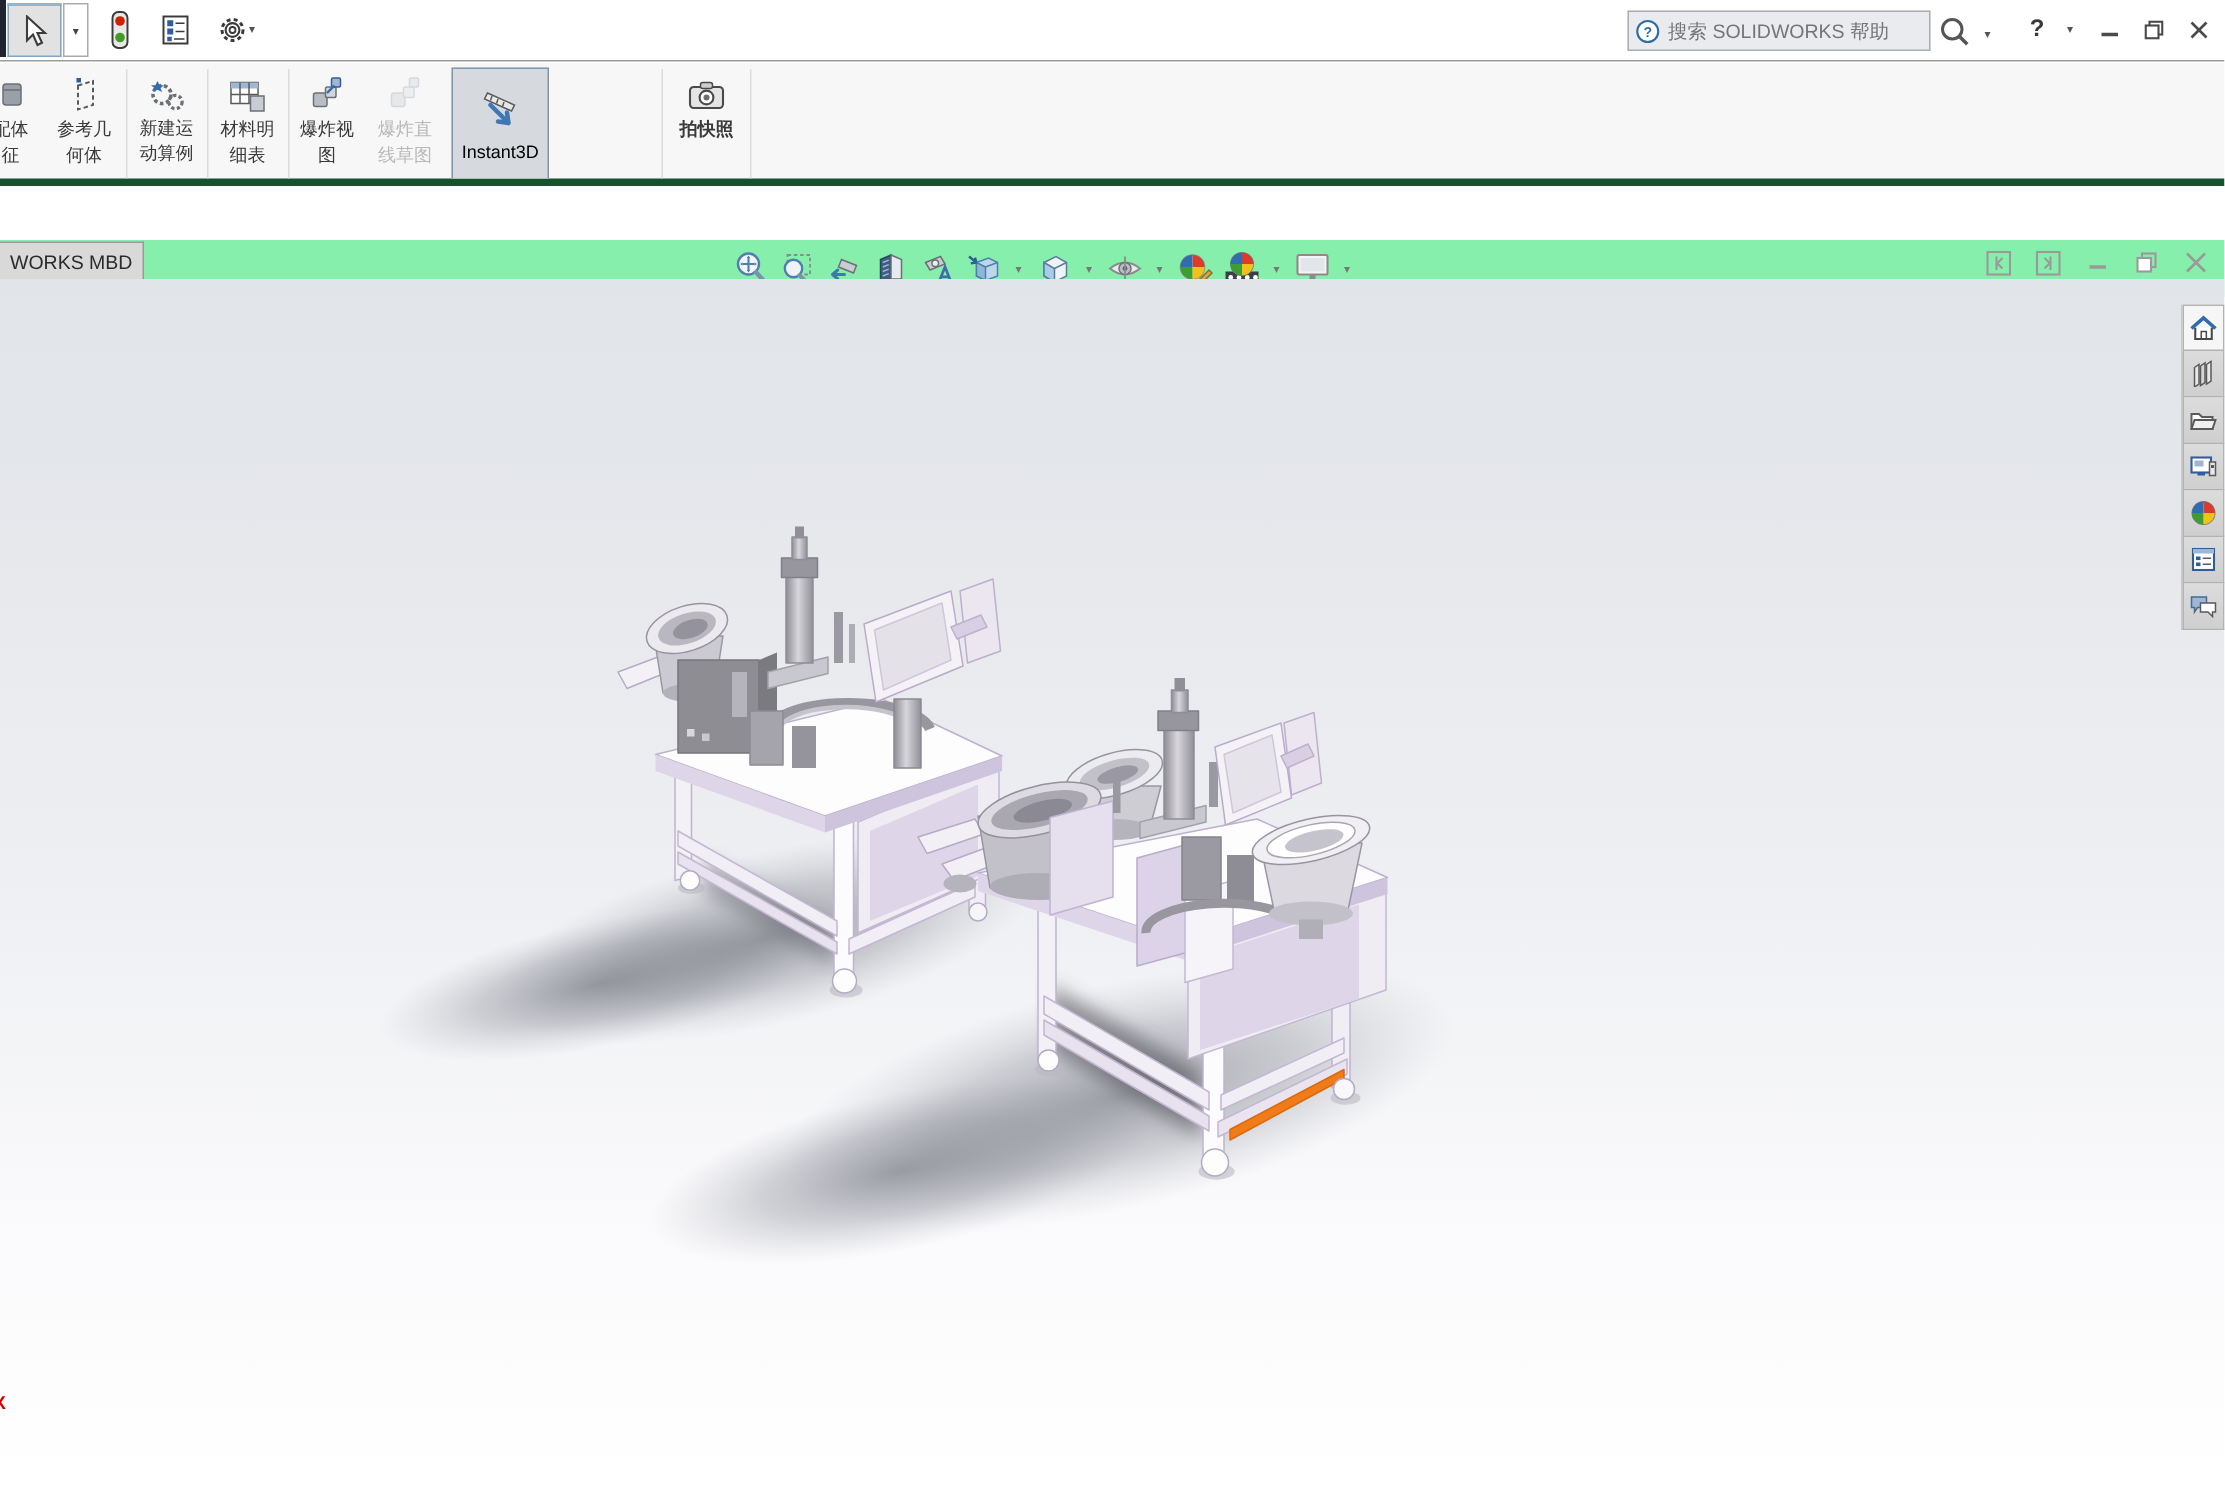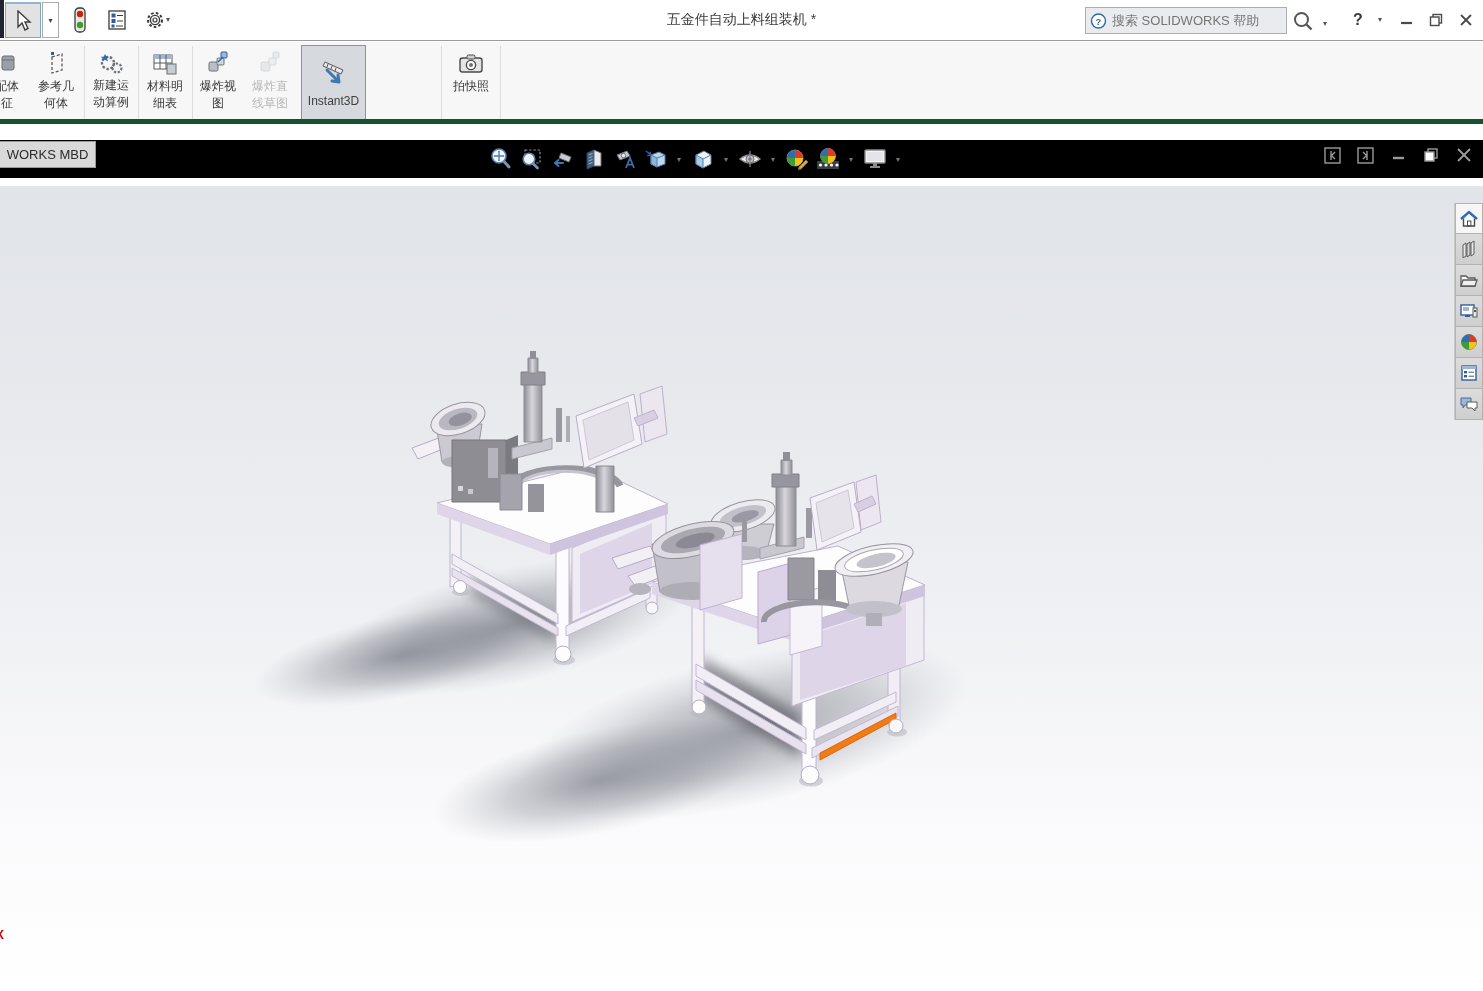--- a/index.html
+++ b/index.html
@@ -33,24 +33,24 @@
     border-bottom:5px solid #14532d; overflow:hidden; }
   .rb { position:absolute; top:2px; height:98px; text-align:center; cursor:default; }
   .rb .ric { height:34px; display:flex; align-items:flex-end; justify-content:center; padding-bottom:2px;}
   .rb .l1,.rb .l2 { font-size:12px; color:#3a3a3a; line-height:17px; }
   .rb.disabled .l1,.rb.disabled .l2 { color:#b9b9b9; }
   .rb.disabled svg { opacity:.35; }
   .rb .dd { font-size:8px; color:#555; margin-top:6px; }
   .rsep { position:absolute; top:4px; height:96px; width:1px; background:#dcdcdc; }
   .instant3d { position:absolute; left:301px; top:3px; width:65px; height:97px;
     background:#d6d9dd; border:1px solid #7e97ae; text-align:center; }
-  .instant3d .l1 { font-size:12px; color:#404040; margin-top:4px; }
+  .instant3d .l1 { font-size:12px; color:#000000; margin-top:4px; }
 
   
-  .tabrow { position:absolute; left:0; top:140px; width:1483px; height:38px; background:#000000; }
+  .tabrow { position:absolute; left:0; top:160px; width:1483px; height:38px; background:#86efac; }
   .cm-tab { position:absolute; left:0; top:1px; width:96px; height:27px; background:#d9d9d9;
     border:1px solid #9a9a9a; border-left:none; display:flex; align-items:center; justify-content:center;
     font-size:13px; color:#2b2b2b; }
   .hud { position:absolute; left:487px; top:4px; height:30px; display:flex; align-items:center; gap:4px; }
   .hud .hic { width:27px; height:27px; display:flex; align-items:center; justify-content:center; }
   .hud .hcaret { width:12px; font-size:8px; color:#777; text-align:center; }
   .doc-ctls { position:absolute; right:10px; top:6px; display:flex; align-items:center; gap:15px; }
   .doc-ctls .dc { width:18px; height:18px; display:flex; align-items:center; justify-content:center; }
 
   
@@ -103,21 +103,20 @@
     <svg width="22" height="22" viewBox="0 0 22 22">
       <circle cx="11" cy="11" r="7" fill="none" stroke="#3a3a3a" stroke-width="2" stroke-dasharray="2.6 2.2"></circle>
       <circle cx="11" cy="11" r="4.6" fill="none" stroke="#3a3a3a" stroke-width="1.4"></circle>
       <circle cx="11" cy="11" r="2" fill="none" stroke="#3a3a3a" stroke-width="1.2"></circle>
     </svg>
   </div>
   <div class="qa-btn" style="left:160px; width:16px;">
       <span class="caret">▾</span>
     </div>
 
-  <div class="title-text">五金件自动上料组装机 *</div>
 
   <div class="search-wrap">
     <div class="search-box">
       <svg width="18" height="18" viewBox="0 0 18 18">
         <circle cx="9" cy="9" r="7.4" fill="#fff" stroke="#2e6da4" stroke-width="1.5"></circle>
         <text x="9" y="13" text-anchor="middle" font-size="10" font-weight="bold" fill="#2e6da4" font-family="Liberation Sans">?</text>
       </svg>
       <input type="text" style="margin-left: 5px;" placeholder="搜索 SOLIDWORKS 帮助">
     </div>
     <div class="search-btn">
@@ -245,21 +244,21 @@
         <line x1="19" y1="10" x2="18" y2="13" stroke="#5a5a5a"></line>
         <path d="M10 12 L22 24 M22 24 L21 17 M22 24 L15 23" fill="none" stroke="#3f77b4" stroke-width="3" stroke-linecap="round"></path>
       </svg>
     </div>
     <div class="l1">Instant3D</div>
   </div>
 
 
   <div class="rsep" style="left:441px;"></div>
 
-  <div class="rb" style="left:444px; width:54px;">
+  <div class="rb" style="left:444px; width:54px;font-weight:bold;">
     <div class="ric">
       <svg width="28" height="24" viewBox="0 0 28 24">
         <rect x="3" y="6" width="22" height="14" rx="2.5" fill="#e4e4e4" stroke="#4a4a4a" stroke-width="1.4"></rect>
         <rect x="10" y="3" width="8" height="4" rx="1.5" fill="#cfcfcf" stroke="#4a4a4a"></rect>
         <circle cx="14" cy="13" r="4.6" fill="#fff" stroke="#4a4a4a" stroke-width="1.4"></circle>
         <circle cx="14" cy="13" r="2" fill="#6b7076"></circle>
       </svg>
     </div>
     <div class="l1">拍快照</div>
   </div>

